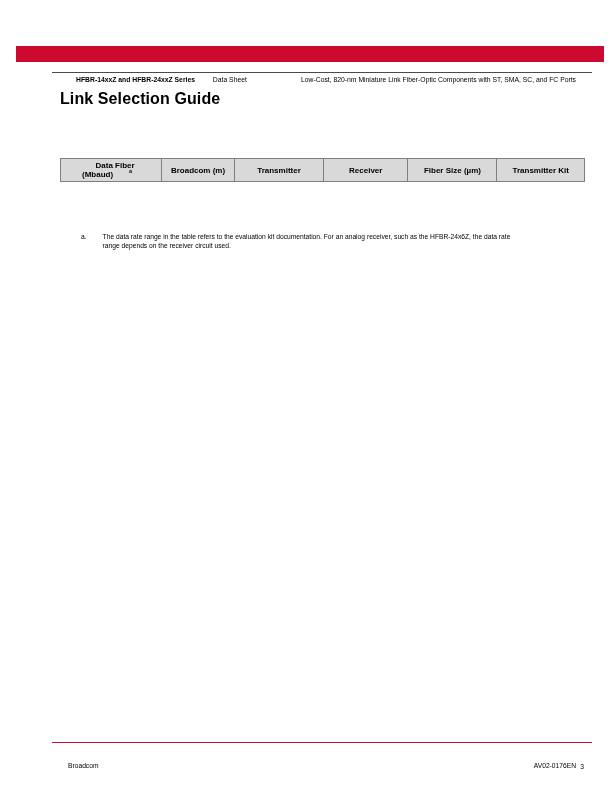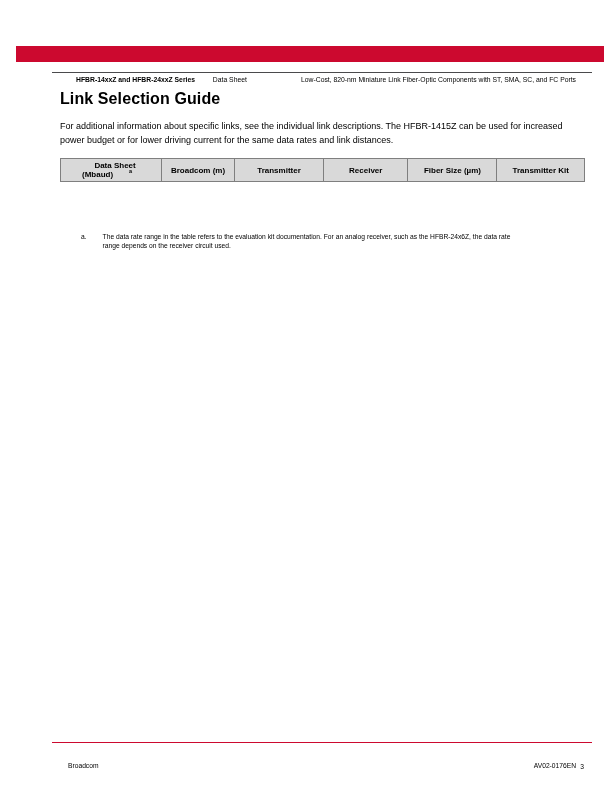--- a/index.html
+++ b/index.html
@@ -83,35 +83,34 @@
   <div class="top-bar"></div>
 
   <div class="header">
     <div><span class="hdr-bold">HFBR-14xxZ and HFBR-24xxZ Series</span><span> Data Sheet</span></div>
     <div>Low-Cost, 820-nm Miniature Link Fiber-Optic Components with ST, SMA, SC, and FC Ports</div>
   </div>
   <div class="header-rule"></div>
 
   <h1 class="title">Link Selection Guide</h1>
 
-  <p class="intro">For additional information about specific links, see the individual link descriptions. The HFBR-1415Z can be used for increased power budget or for lower driving current for the same data rates and link distances.</p>
 
   <div class="table-wrap">
     <table>
       <colgroup>
         <col style="width:19.3%">
         <col style="width:13.9%">
         <col style="width:17.0%">
         <col style="width:16.1%">
         <col style="width:17.0%">
         <col style="width:16.7%">
       </colgroup>
       <thead>
         <tr>
-          <th><span>Data Sheet (Mbaud)</span><sup>a</sup></th>
+          <th><span>Data Fiber (Mbaud)</span><sup>a</sup></th>
           <th>Broadcom (m)</th>
           <th>Transmitter</th>
           <th>Receiver</th>
           <th>Fiber Size (µm)</th>
           <th>Transmitter Kit</th>
         </tr>
       </thead>
       <tbody>
       </tbody>
     </table>

